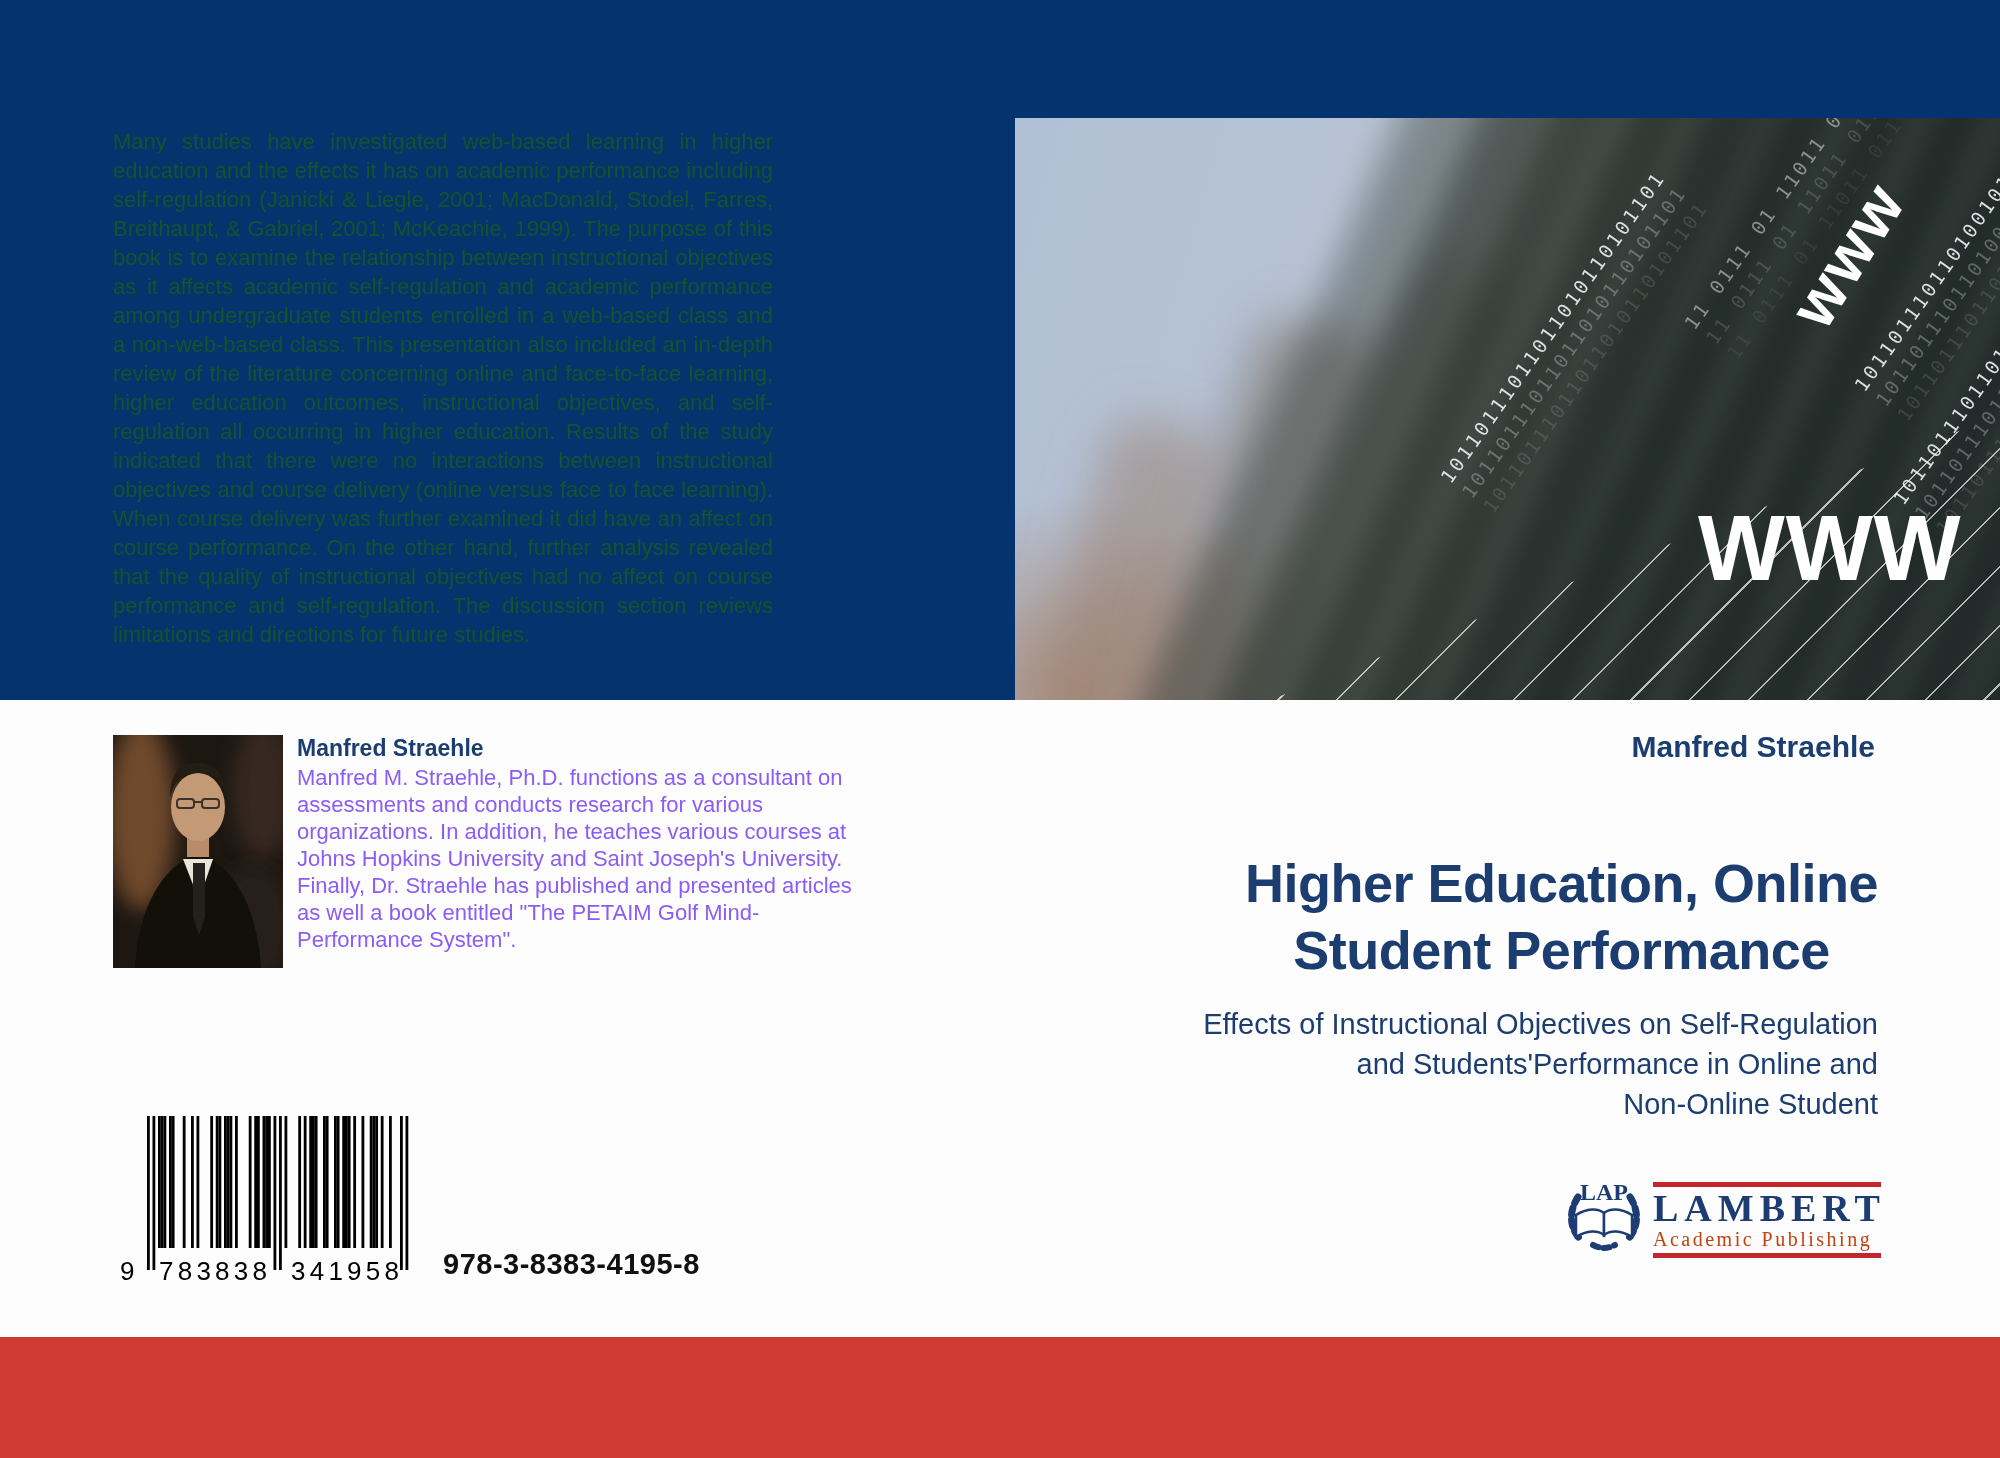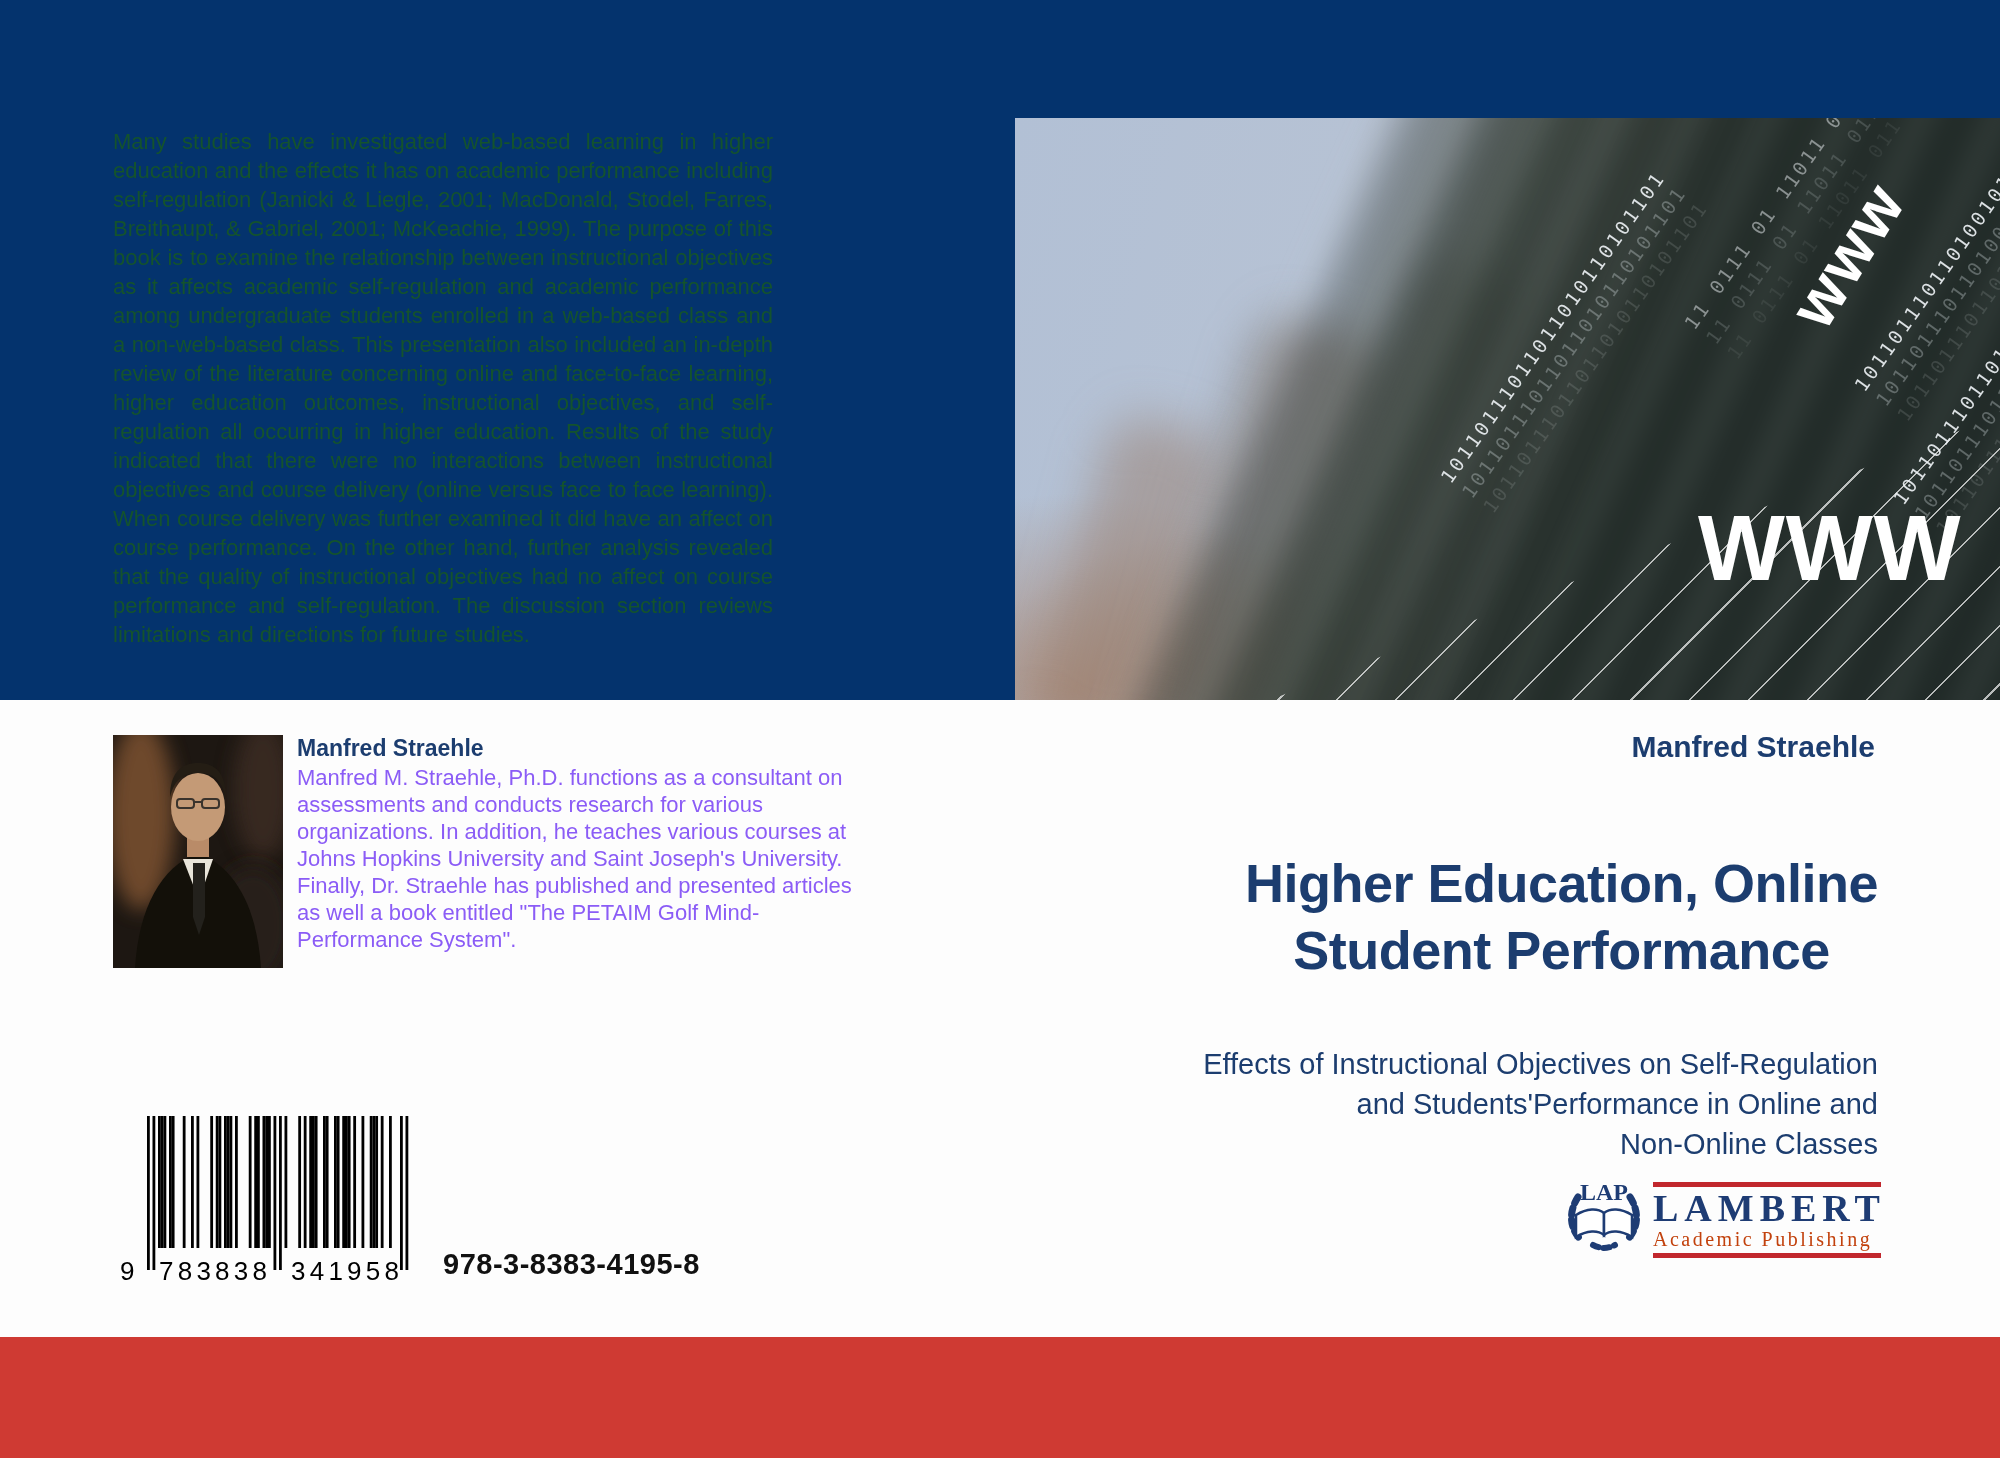--- a/index.html
+++ b/index.html
@@ -68,21 +68,21 @@
   #author-bio{left:297px;top:764px;width:562px;color:#8b5cf6;font-size:22px;line-height:27px;}
 
   
   #barcode-svg{left:115px;top:1112px;}
   #isbn-label{left:443px;top:1248px;color:#111;font-size:29px;font-weight:bold;letter-spacing:.5px;}
 
   
   #author-name-front{right:125px;top:730px;color:#1c3d6f;font-size:30px;font-weight:bold;text-align:right;}
   #front-title{right:122px;top:850px;text-align:center;color:#1c3d6f;
     font-size:54px;line-height:67px;font-weight:bold;letter-spacing:-0.5px;}
-  #front-subtitle{right:122px;top:1044px;text-align:right;color:#1c3d6f;
+  #front-subtitle{right:122px;top:1004px;text-align:right;color:#1c3d6f;
     font-size:29px;line-height:40px;}
   #front-title span,#front-subtitle span{display:block;}
 
   
   #publisher-logo{left:1563px;top:1175px;display:flex;align-items:flex-start;}
   #logo-text-col{margin-left:8px;margin-top:7px;width:228px;}
   .logo-rule{height:5px;background:#c1272d;width:228px;}
   #logo-name{font-family:"Liberation Serif", serif;font-weight:bold;color:#1e3c74;
     font-size:38px;line-height:40px;letter-spacing:6px;margin-top:1px;}
   #logo-tagline{font-family:"Liberation Serif", serif;color:#c2410c;
@@ -196,21 +196,21 @@
 <div class="abs" id="author-name-front">Manfred Straehle</div>
 
 <div class="abs" id="front-title">
   <span>Higher Education, Online</span>
   <span>Student Performance</span>
 </div>
 
 <div class="abs" id="front-subtitle">
   <span>Effects of Instructional Objectives on Self-Regulation</span>
   <span>and Students'Performance in Online and</span>
-  <span>Non-Online Classes</span>
+  <span>Non-Online Student</span>
 </div>
 
 <div class="abs" id="publisher-logo">
   <svg width="82" height="78" viewBox="0 0 82 78">
     <path d="M15,22 C6,36 6,52 17,64" fill="none" stroke="#1e3c74" stroke-width="7" stroke-linecap="round" stroke-dasharray="7 5"></path>
     <path d="M67,22 C76,36 76,52 65,64" fill="none" stroke="#1e3c74" stroke-width="7" stroke-linecap="round" stroke-dasharray="7 5"></path>
     <path d="M30,70 C38,74 44,74 52,70" fill="none" stroke="#1e3c74" stroke-width="6" stroke-linecap="round" stroke-dasharray="6 5"></path>
     <text x="41" y="25" text-anchor="middle" font-family="Liberation Serif, serif" font-weight="bold" font-size="24" fill="#1e3c74">LAP</text>
     <path d="M13,40 C24,33 35,33 41,38 L41,60 C35,55 24,55 13,62 Z" fill="#fff" stroke="#1e3c74" stroke-width="2.5"></path>
     <path d="M69,40 C58,33 47,33 41,38 L41,60 C47,55 58,55 69,62 Z" fill="#fff" stroke="#1e3c74" stroke-width="2.5"></path>

